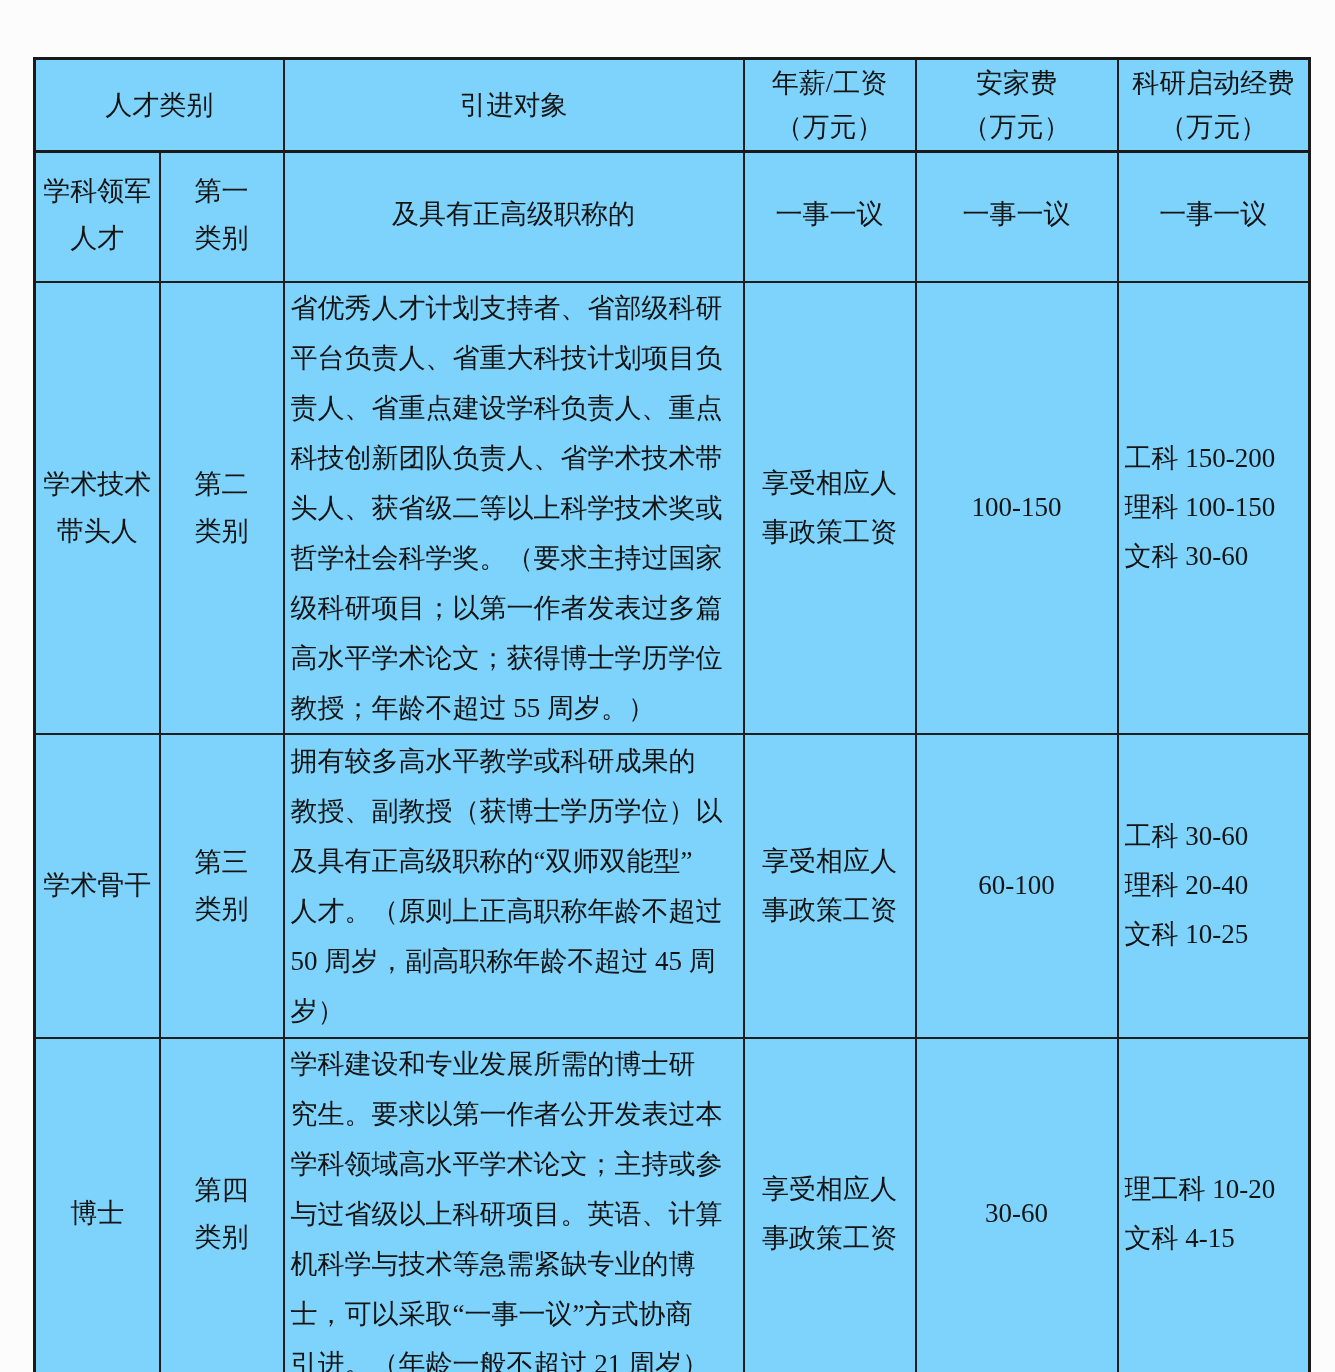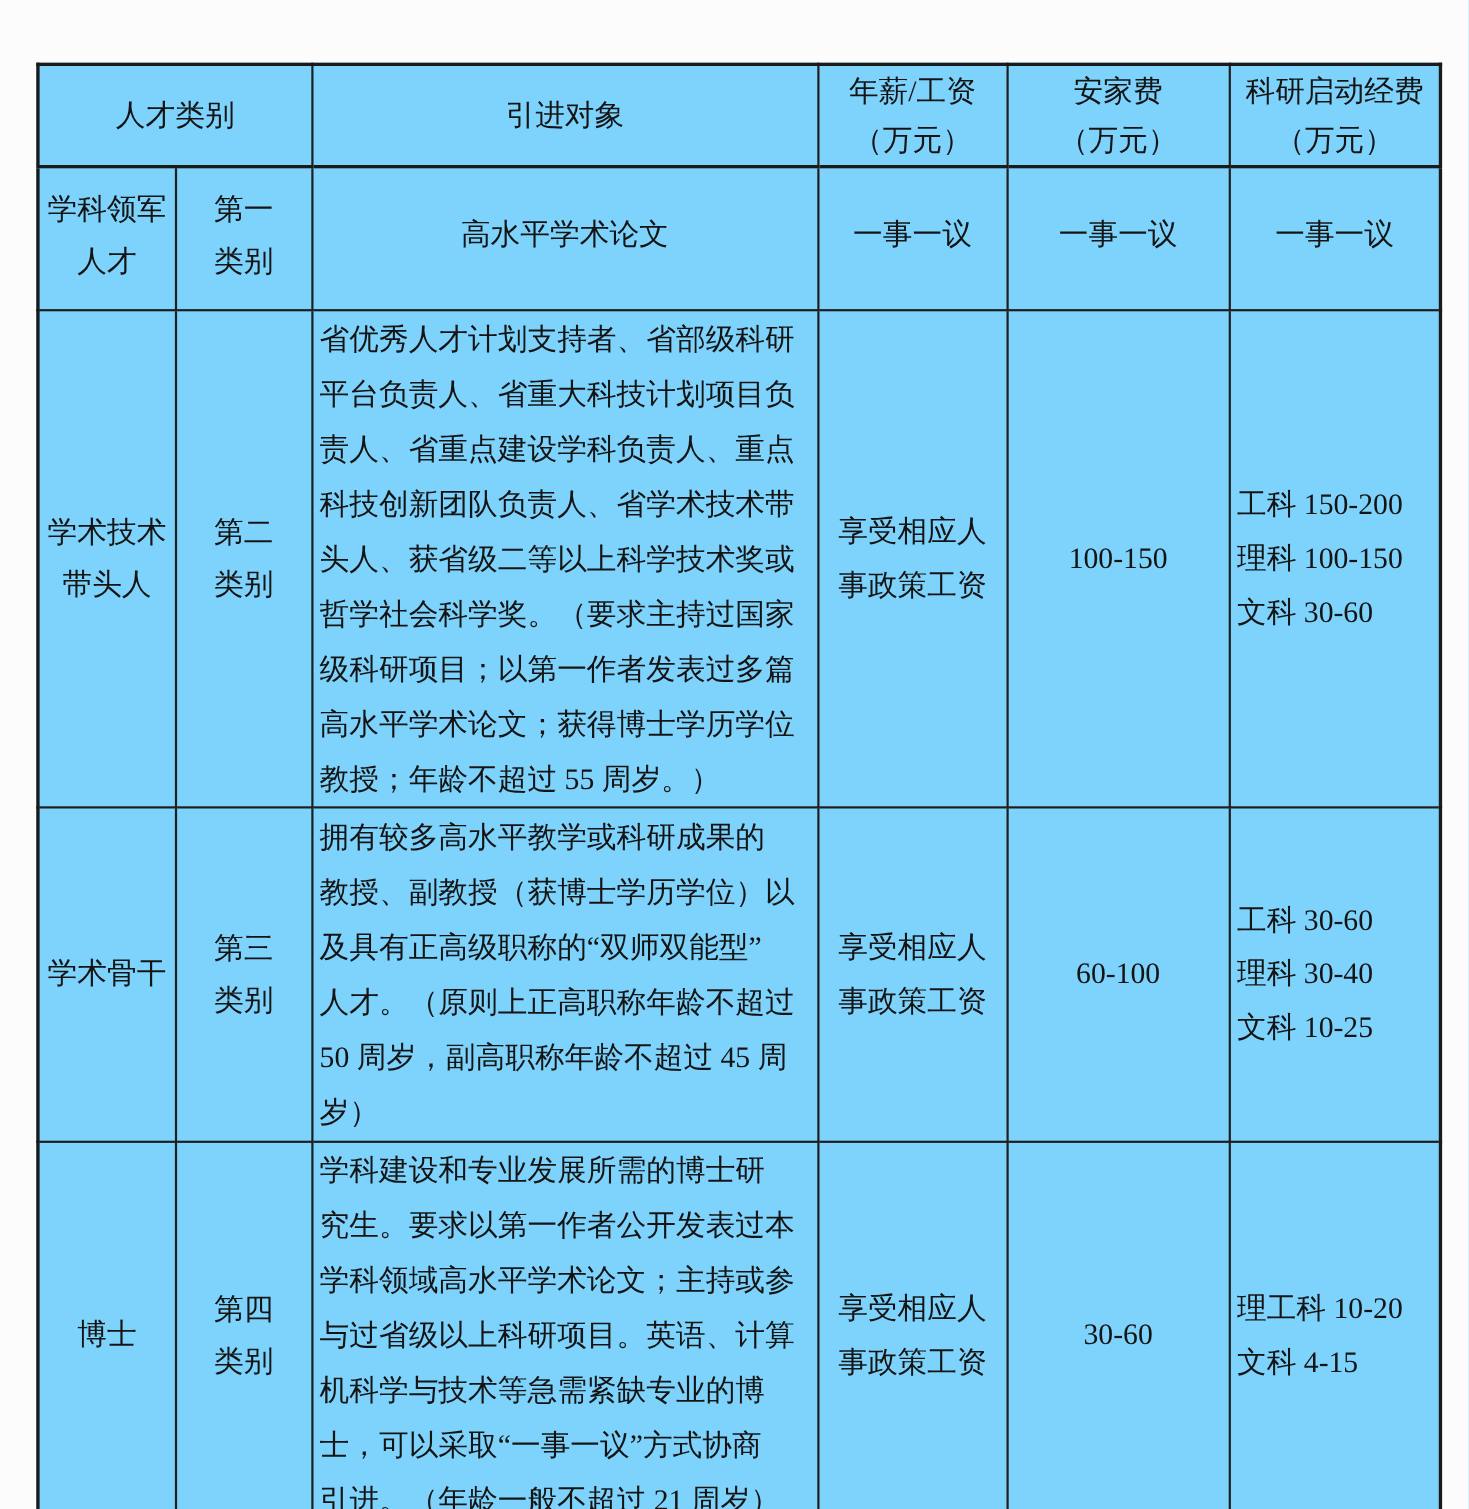--- a/index.html
+++ b/index.html
@@ -97,21 +97,21 @@
 （万元）</th>
     <th class="header-cell">科研启动经费
 （万元）</th>
   </tr>
 
   <tr class="row-leader">
     <td class="center-cell">学科领军
 人才</td>
     <td class="center-cell">第一
 类别</td>
-    <td class="center-cell">高水平学术论文</td>
+    <td class="center-cell">及具有正高级职称的</td>
     <td class="center-cell">一事一议</td>
     <td class="center-cell">一事一议</td>
     <td class="center-cell">一事一议</td>
   </tr>
 
   <tr class="row-academic">
     <td class="center-cell">学术技术
 带头人</td>
     <td class="center-cell">第二
 类别</td>
@@ -139,21 +139,21 @@
     <td class="para-cell">拥有较多高水平教学或科研成果的
 教授、副教授（获博士学历学位）以
 及具有正高级职称的“双师双能型”
 人才。（原则上正高职称年龄不超过
 50 周岁，副高职称年龄不超过 45 周
 岁）</td>
     <td class="salary-cell">享受相应人
 事政策工资</td>
     <td class="center-cell">60-100</td>
     <td class="fund-cell">工科 30-60
-理科 30-40
+理科 20-40
 文科 10-25</td>
   </tr>
 
   <tr class="row-doctor">
     <td class="center-cell">博士</td>
     <td class="center-cell">第四
 类别</td>
     <td class="para-cell">学科建设和专业发展所需的博士研
 究生。要求以第一作者公开发表过本
 学科领域高水平学术论文；主持或参

